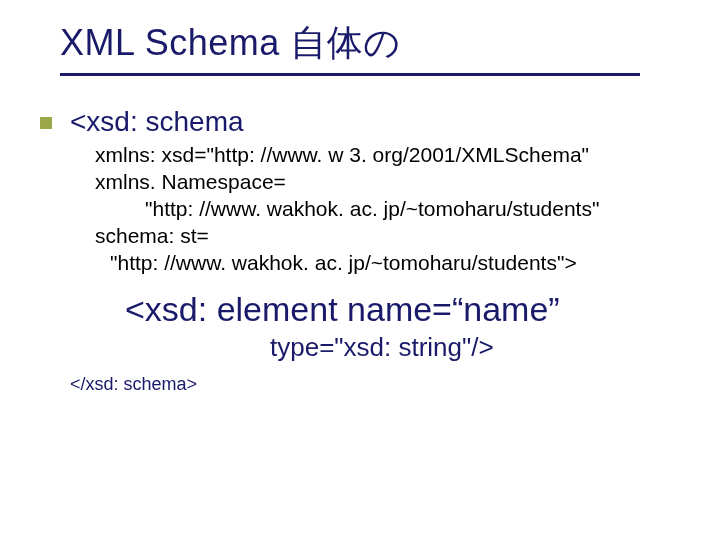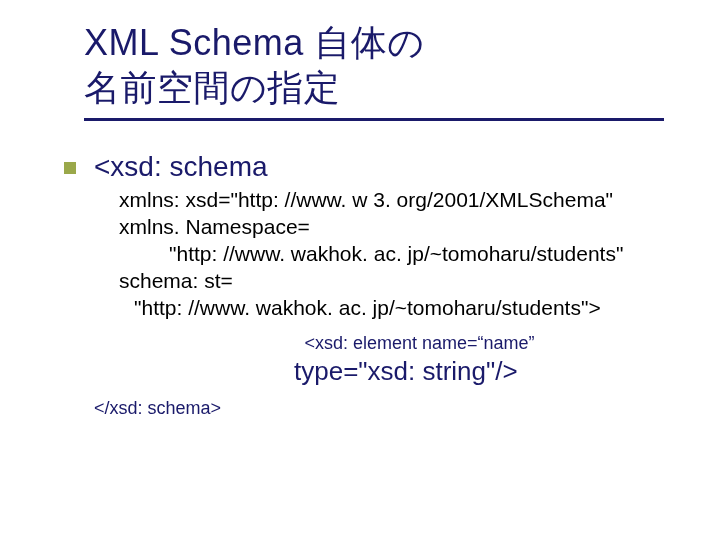--- a/index.html
+++ b/index.html
@@ -8,21 +8,21 @@
     width: 720px;
     height: 540px;
     background: #ffffff;
     font-family: "Verdana", "Tahoma", "Meiryo", sans-serif;
     overflow: hidden;
   }
   .slide {
     position: relative;
     width: 720px;
     height: 540px;
-    padding: 20px 30px 20px 94px;
+    padding: 20px 30px 20px 70px;
     box-sizing: border-box;
   }
   .title-block {
     margin-left: -10px;
     margin-bottom: 28px;
   }
   .title-line {
     font-size: 36px;
     line-height: 1.25;
     color: #1a1a6a;
@@ -66,26 +66,25 @@
     line-height: 1.28;
     font-family: "Verdana", "Tahoma", sans-serif;
   }
   .code-indent {
     padding-left: 50px;
   }
   .code-indent2 {
     padding-left: 15px;
   }
   .elem {
-    font-size: 18px;
+    font-size: 34px;
     color: #1a1a6a;
     line-height: 1.3;
     margin-top: 10px;
     margin-left: 55px;
-    text-align: center;
   }
   .elem2 {
     font-size: 26px;
     color: #1a1a6a;
     line-height: 1.3;
     margin-left: 200px;
   }
   .close {
     font-size: 18px;
     color: #1a1a6a;
@@ -94,21 +93,20 @@
     margin-left: 0;
   }
 </style>
 </head>
 <body>
 
 <div class="slide">
 
   <div class="title-block">
     <div class="title-line">XML Schema 自体の</div>
-    <div class="title-line">名前空間の指定</div>
     <div class="underline"></div>
   </div>
 
   <div class="body">
 
     <div class="bullet-row">
       <div class="bullet"></div>
       <div class="xsd-line">&lt;xsd: schema</div>
     </div>
 

